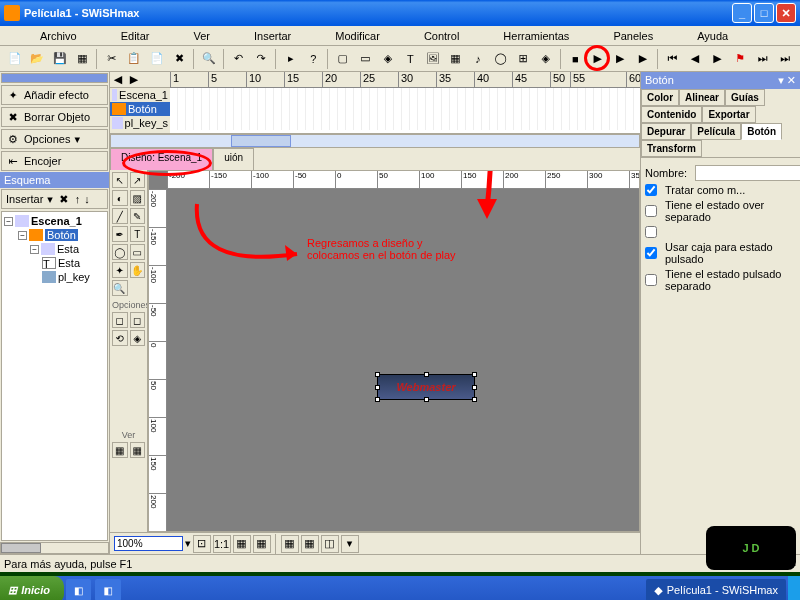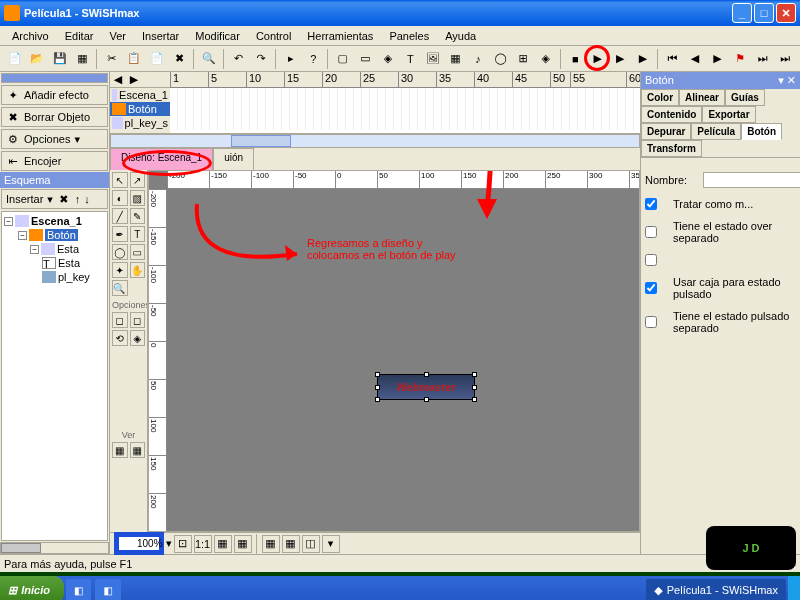--- a/index.html
+++ b/index.html
@@ -7,21 +7,21 @@
 
 .titlebar { height: 26px; background: linear-gradient(#0058e0, #3c8cf0 10%, #0058e0); display: flex; align-items: center; padding: 0 4px; color: #fff; font-weight: bold; }
 .titlebar .icon { width: 16px; height: 16px; background: #ff8c00; border-radius: 2px; margin-right: 4px; }
 .titlebar .title { flex: 1; }
 .win-btns { display: flex; gap: 2px; }
 .win-btn { width: 20px; height: 20px; border-radius: 3px; border: 1px solid #fff; display: flex; align-items: center; justify-content: center; color: #fff; font-weight: bold; }
 .win-min, .win-max { background: #3c8cf0; }
 .win-close { background: #e04030; }
 
 .menubar { height: 20px; background: #ece9d8; display: flex; align-items: center; padding: 0 4px; border-bottom: 1px solid #aca899; }
-.menu-item { padding: 2px 8px; cursor: default; }
+.menu-item { padding: 2px 8px; cursor: default; margin-left: 28px; }
 
 .toolbar { height: 26px; background: #ece9d8; display: flex; align-items: center; padding: 0 4px; border-bottom: 1px solid #aca899; gap: 1px; }
 .tb-btn { width: 22px; height: 22px; display: flex; align-items: center; justify-content: center; cursor: pointer; border: 1px solid transparent; }
 .tb-sep { width: 2px; height: 20px; border-left: 1px solid #aca899; margin: 0 2px; }
 .play-circle { border: 3px solid #ff0000; border-radius: 50%; width: 26px; height: 26px; position: absolute; }
 
 .main-area { display: flex; height: calc(100% - 26px - 20px - 26px - 18px - 28px); }
 
 .left-sidebar { width: 110px; background: #ece9d8; border-right: 1px solid #aca899; display: flex; flex-direction: column; }
 .side-btn { display: flex; align-items: center; gap: 4px; padding: 2px 4px; cursor: pointer; border: 1px solid #aca899; margin: 1px; background: #ece9d8; }
@@ -70,30 +70,30 @@
 .rv-tick { position: absolute; left: 0; font-size: 8px; border-top: 1px solid #888; width: 18px; writing-mode: vertical-lr; padding-top: 1px; }
 .canvas { position: absolute; top: 18px; left: 18px; right: 0; bottom: 0; background: #808080; }
 
 .stage-obj { position: absolute; left: 210px; top: 185px; width: 98px; height: 26px; background: linear-gradient(#2a3a5a, #4a5a8a); border: 1px solid #000; display: flex; align-items: center; justify-content: center; font-family: cursive; font-style: italic; font-weight: bold; color: #c02020; }
 .sel-handle { position: absolute; width: 5px; height: 5px; background: #fff; border: 1px solid #000; }
 
 .annotation { position: absolute; color: #ff0000; font-size: 13px; font-family: serif; }
 .arrow { position: absolute; }
 
 .zoom-bar { height: 22px; display: flex; align-items: center; gap: 2px; padding: 0 4px; border-top: 1px solid #aca899; }
-.zoom-box { width: 50px; border: 5px solid #1d4ed8; background: #fff; padding: 1px 18px; font-size: 10px; }
+.zoom-box { width: 69px; border: 1px solid #1d4ed8; background: #fff; padding: 1px 2px; font-size: 10px; }
 .zoom-btn { width: 18px; height: 18px; border: 1px solid #aca899; display: flex; align-items: center; justify-content: center; }
 
 .right-panel { width: 160px; background: #ece9d8; border-left: 1px solid #aca899; }
 .rp-header { background: #7a96df; color: #fff; padding: 2px 4px; font-size: 10px; display: flex; }
 .rp-tabs { display: flex; flex-wrap: wrap; border-bottom: 1px solid #aca899; font-weight: bold; }
 .rp-tab { padding: 2px 5px; border: 1px solid #aca899; font-size: 10px; background: #ece9d8; cursor: pointer; }
 .rp-tab.active { background: #fff; border-bottom-color: #fff; }
 .rp-body { padding: 4px; background: #ece9d8; }
-.rp-row { display: flex; align-items: center; gap: 16px; margin: 10px 0; font-size: 10px; }
+.rp-row { display: flex; align-items: center; gap: 8px; margin: 3px 0; font-size: 10px; }
 .rp-input { flex: 1; border: 1px solid #aca899; background: #fff; height: 16px; padding: 0 2px; }
 .rp-check { width: 12px; height: 12px; }
 
 .statusbar { height: 18px; background: #ece9d8; border-top: 1px solid #aca899; display: flex; align-items: center; padding: 0 4px; font-size: 10px; }
 .status-right { margin-left: auto; }
 
 .taskbar { height: 28px; background: linear-gradient(#3168d8, #2256c4); display: flex; align-items: center; }
 .start-btn { height: 28px; padding: 0 14px 0 8px; background: linear-gradient(#5aa038, #3a8018); color: #fff; font-weight: bold; font-style: italic; display: flex; align-items: center; gap: 4px; border-radius: 0 10px 10px 0; }
 .task-item { height: 22px; margin: 0 2px; padding: 0 8px; background: #3a74e0; color: #fff; display: flex; align-items: center; gap: 4px; border-radius: 2px; font-size: 10px; }
 .task-active { background: #1a4ca8; }

